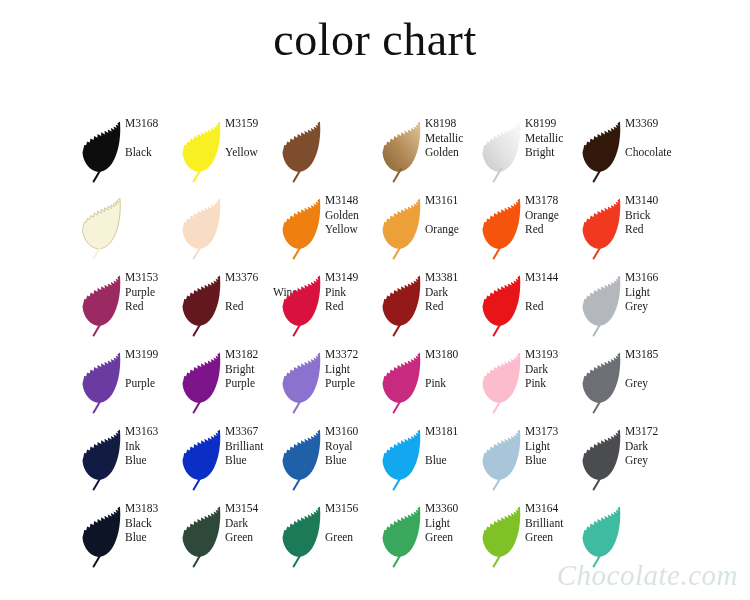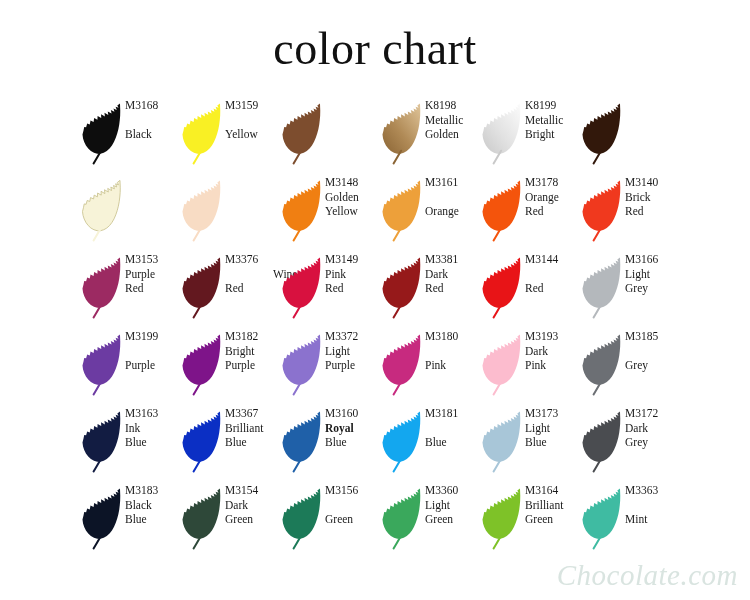--- a/index.html
+++ b/index.html
@@ -17,30 +17,30 @@
   }
 
   #chart-title {
     text-align: center;
     font-family: "Liberation Serif", "DejaVu Serif", serif;
     font-size: 46px;
     font-weight: 400;
     color: #111111;
     letter-spacing: 0.5px;
     margin: 0;
-    padding-top: 26px;
+    padding-top: 17px;
     line-height: 1;
     height: 62px;
     box-sizing: border-box;
   }
 
   #swatch-grid {
     position: absolute;
     left: 80px;
-    top: 96px;
+    top: 114px;
     width: 600px;
     display: grid;
     grid-template-columns: repeat(6, 100px);
     grid-auto-rows: 77px;
   }
 
   .swatch {
     position: relative;
     display: flex;
     align-items: flex-start;
@@ -181,20 +181,24 @@
         </span>
       </div>
     </div>
     <div class="swatch">
       <div class="leaf-wrap">
         <svg viewBox="0 0 46 70" xmlns="http://www.w3.org/2000/svg">
           <path d="M41.8,3.0 L39.0,5.2 L40.3,7.6 L37.2,6.6 L38.4,9.8 L35.0,8.4 L36.0,11.8 L32.2,10.0 L33.0,13.6 L29.0,11.4 L29.6,15.2 L25.6,12.8 L26.0,16.8 L22.0,14.4 L22.2,18.4 L18.4,16.2 L18.2,20.2 L14.8,18.4 L14.2,22.4 L11.0,21.0 L10.2,25.0 L7.5,24.0 L6.4,28.0 L4.4,27.6 L3.6,31.6 L2.6,35.6 L3.2,39.6 L4.4,43.4 L6.2,47.0 L8.6,50.2 L11.4,52.8 L14.6,54.6 L18.0,55.6 L21.4,55.6 L24.8,54.6 L28.0,52.8 L30.9,50.2 L33.4,47.0 L35.6,43.2 L37.4,39.0 L38.9,34.6 L40.1,30.0 L41.0,25.2 L41.6,20.4 L42.0,15.6 L42.1,10.8 Z" fill="#32180b"></path>
           <path d="M22.0,52.5 C19.5,57.0 16.8,61.4 14.2,65.8" fill="none" stroke="#32180b" stroke-width="2.1" stroke-linecap="round"></path>
         </svg>
       </div>
+      <div class="swatch-text single">
+        <span class="swatch-code">M3369</span>
+        <span class="swatch-name">Chocolate</span>
+      </div>
     </div>
     <div class="swatch">
       <div class="leaf-wrap">
         <svg viewBox="0 0 46 70" xmlns="http://www.w3.org/2000/svg">
           <path d="M41.8,3.0 L39.0,5.2 L40.3,7.6 L37.2,6.6 L38.4,9.8 L35.0,8.4 L36.0,11.8 L32.2,10.0 L33.0,13.6 L29.0,11.4 L29.6,15.2 L25.6,12.8 L26.0,16.8 L22.0,14.4 L22.2,18.4 L18.4,16.2 L18.2,20.2 L14.8,18.4 L14.2,22.4 L11.0,21.0 L10.2,25.0 L7.5,24.0 L6.4,28.0 L4.4,27.6 L3.6,31.6 L2.6,35.6 L3.2,39.6 L4.4,43.4 L6.2,47.0 L8.6,50.2 L11.4,52.8 L14.6,54.6 L18.0,55.6 L21.4,55.6 L24.8,54.6 L28.0,52.8 L30.9,50.2 L33.4,47.0 L35.6,43.2 L37.4,39.0 L38.9,34.6 L40.1,30.0 L41.0,25.2 L41.6,20.4 L42.0,15.6 L42.1,10.8 Z" fill="#f7f3d8" stroke="#c9c28f" stroke-width="0.9"></path>
           <path d="M22.0,52.5 C19.5,57.0 16.8,61.4 14.2,65.8" fill="none" stroke="#f7f3d8" stroke-width="2.1" stroke-linecap="round"></path>
         </svg>
       </div>
     </div>
     <div class="swatch">
@@ -463,21 +467,21 @@
     <div class="swatch">
       <div class="leaf-wrap">
         <svg viewBox="0 0 46 70" xmlns="http://www.w3.org/2000/svg">
           <path d="M41.8,3.0 L39.0,5.2 L40.3,7.6 L37.2,6.6 L38.4,9.8 L35.0,8.4 L36.0,11.8 L32.2,10.0 L33.0,13.6 L29.0,11.4 L29.6,15.2 L25.6,12.8 L26.0,16.8 L22.0,14.4 L22.2,18.4 L18.4,16.2 L18.2,20.2 L14.8,18.4 L14.2,22.4 L11.0,21.0 L10.2,25.0 L7.5,24.0 L6.4,28.0 L4.4,27.6 L3.6,31.6 L2.6,35.6 L3.2,39.6 L4.4,43.4 L6.2,47.0 L8.6,50.2 L11.4,52.8 L14.6,54.6 L18.0,55.6 L21.4,55.6 L24.8,54.6 L28.0,52.8 L30.9,50.2 L33.4,47.0 L35.6,43.2 L37.4,39.0 L38.9,34.6 L40.1,30.0 L41.0,25.2 L41.6,20.4 L42.0,15.6 L42.1,10.8 Z" fill="#1f60a8"></path>
           <path d="M22.0,52.5 C19.5,57.0 16.8,61.4 14.2,65.8" fill="none" stroke="#1f60a8" stroke-width="2.1" stroke-linecap="round"></path>
         </svg>
       </div>
       <div class="swatch-text">
         <span class="swatch-code">M3160</span>
         <span class="swatch-name">
-          <span style="display: block; font-weight: bold;">Royal</span>
+          <span style="display: block;">Royal</span>
           <span style="display: block;">Blue</span>
         </span>
       </div>
     </div>
     <div class="swatch">
       <div class="leaf-wrap">
         <svg viewBox="0 0 46 70" xmlns="http://www.w3.org/2000/svg">
           <path d="M41.8,3.0 L39.0,5.2 L40.3,7.6 L37.2,6.6 L38.4,9.8 L35.0,8.4 L36.0,11.8 L32.2,10.0 L33.0,13.6 L29.0,11.4 L29.6,15.2 L25.6,12.8 L26.0,16.8 L22.0,14.4 L22.2,18.4 L18.4,16.2 L18.2,20.2 L14.8,18.4 L14.2,22.4 L11.0,21.0 L10.2,25.0 L7.5,24.0 L6.4,28.0 L4.4,27.6 L3.6,31.6 L2.6,35.6 L3.2,39.6 L4.4,43.4 L6.2,47.0 L8.6,50.2 L11.4,52.8 L14.6,54.6 L18.0,55.6 L21.4,55.6 L24.8,54.6 L28.0,52.8 L30.9,50.2 L33.4,47.0 L35.6,43.2 L37.4,39.0 L38.9,34.6 L40.1,30.0 L41.0,25.2 L41.6,20.4 L42.0,15.6 L42.1,10.8 Z" fill="#13a7ef"></path>
           <path d="M22.0,52.5 C19.5,57.0 16.8,61.4 14.2,65.8" fill="none" stroke="#13a7ef" stroke-width="2.1" stroke-linecap="round"></path>
         </svg>
@@ -589,20 +593,16 @@
         </span>
       </div>
     </div>
     <div class="swatch">
       <div class="leaf-wrap">
         <svg viewBox="0 0 46 70" xmlns="http://www.w3.org/2000/svg">
           <path d="M41.8,3.0 L39.0,5.2 L40.3,7.6 L37.2,6.6 L38.4,9.8 L35.0,8.4 L36.0,11.8 L32.2,10.0 L33.0,13.6 L29.0,11.4 L29.6,15.2 L25.6,12.8 L26.0,16.8 L22.0,14.4 L22.2,18.4 L18.4,16.2 L18.2,20.2 L14.8,18.4 L14.2,22.4 L11.0,21.0 L10.2,25.0 L7.5,24.0 L6.4,28.0 L4.4,27.6 L3.6,31.6 L2.6,35.6 L3.2,39.6 L4.4,43.4 L6.2,47.0 L8.6,50.2 L11.4,52.8 L14.6,54.6 L18.0,55.6 L21.4,55.6 L24.8,54.6 L28.0,52.8 L30.9,50.2 L33.4,47.0 L35.6,43.2 L37.4,39.0 L38.9,34.6 L40.1,30.0 L41.0,25.2 L41.6,20.4 L42.0,15.6 L42.1,10.8 Z" fill="#3fbba2"></path>
           <path d="M22.0,52.5 C19.5,57.0 16.8,61.4 14.2,65.8" fill="none" stroke="#3fbba2" stroke-width="2.1" stroke-linecap="round"></path>
         </svg>
       </div>
-      <div class="swatch-text single">
-        <span class="swatch-code">M3363</span>
-        <span class="swatch-name">Mint</span>
-      </div>
     </div>
   </div>
 
 <div id="watermark">Chocolate.com</div>
 
 </body></html>

